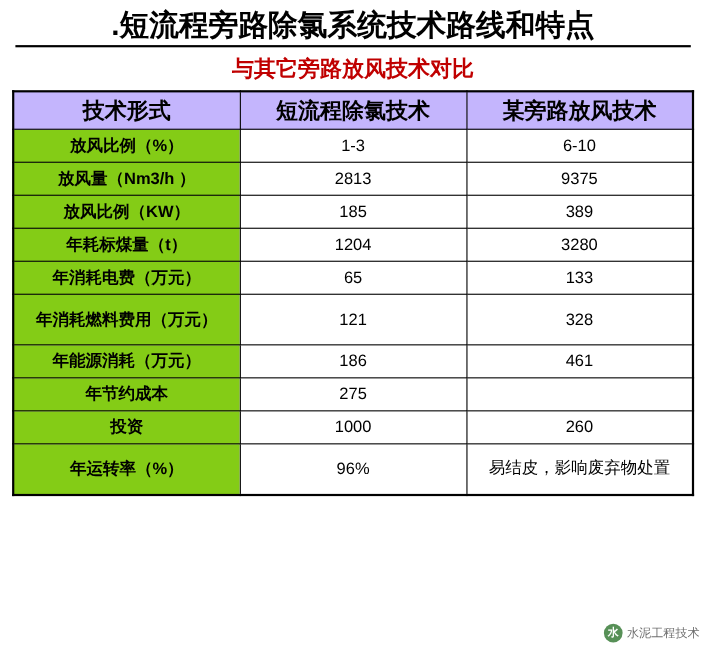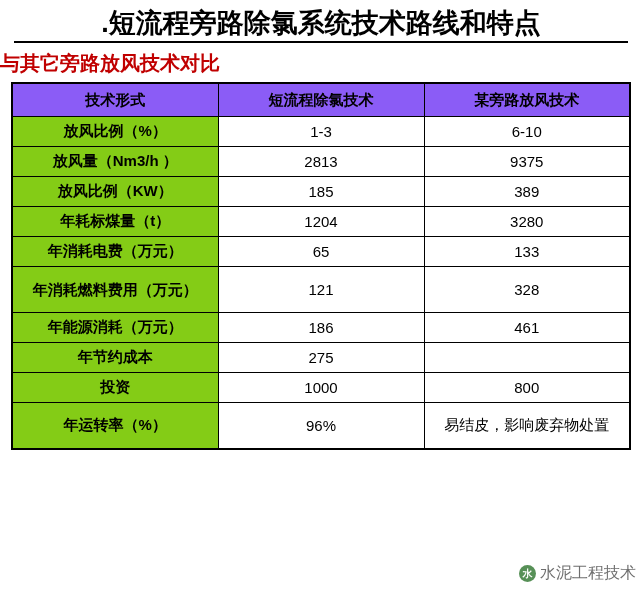--- a/index.html
+++ b/index.html
@@ -32,44 +32,45 @@
   .title-underline {
     width: 614px;
     height: 2px;
     background: #000000;
     margin: 1px auto 0 auto;
   }
   .subtitle {
     font-size: 20px;
     font-weight: bold;
     color: #c00000;
+    text-align: center;
     padding-top: 8px;
     padding-bottom: 7px;
     line-height: 24px;
   }
   table.data-table {
     border-collapse: collapse;
     width: 620px;
     margin: 0 auto;
     table-layout: fixed;
     border: 2px solid #000000;
   }
   table.data-table td, table.data-table th {
     border: 1px solid #000000;
     text-align: center;
     vertical-align: middle;
     font-size: 15px;
     color: #000000;
     padding: 3px 2px;
   }
   table.data-table th {
-    background: #8b5cf6;
+    background: #c4b5fd;
     font-weight: bold;
     height: 26px;
-    font-size: 15px;
+    font-size: 20px;
   }
   td.rowlabel {
     background: #84cc16;
     font-weight: bold;
     width: 210px;
     font-size: 15px;
   }
   td.val {
     background: #ffffff;
     width: 205px;
@@ -99,21 +100,21 @@
     height: 17px;
     border-radius: 50%;
     background: #3a7d3a;
     color: #ffffff;
     font-size: 10px;
     line-height: 17px;
     text-align: center;
     font-weight: bold;
   }
   .wm-text {
-    font-size: 16px;
+    font-size: 11px;
     color: #555555;
   }
 </style>
 </head>
 <body>
 
 <div class="page">
 
   <div class="title">.短流程旁路除氯系统技术路线和特点</div>
   <div class="title-underline"></div>
@@ -164,21 +165,21 @@
         <td class="val">461</td>
       </tr>
       <tr class="r-norm">
         <td class="rowlabel">年节约成本</td>
         <td class="val">275</td>
         <td class="val"></td>
       </tr>
       <tr class="r-norm">
         <td class="rowlabel">投资</td>
         <td class="val">1000</td>
-        <td class="val">800</td>
+        <td class="val">260</td>
       </tr>
       <tr class="r-tall">
         <td class="rowlabel">年运转率（%）</td>
         <td class="val">96%</td>
         <td class="val wrap-cell">易结皮，影响废弃物处置</td>
       </tr>
     </tbody>
   </table>
 
   <div class="watermark">

